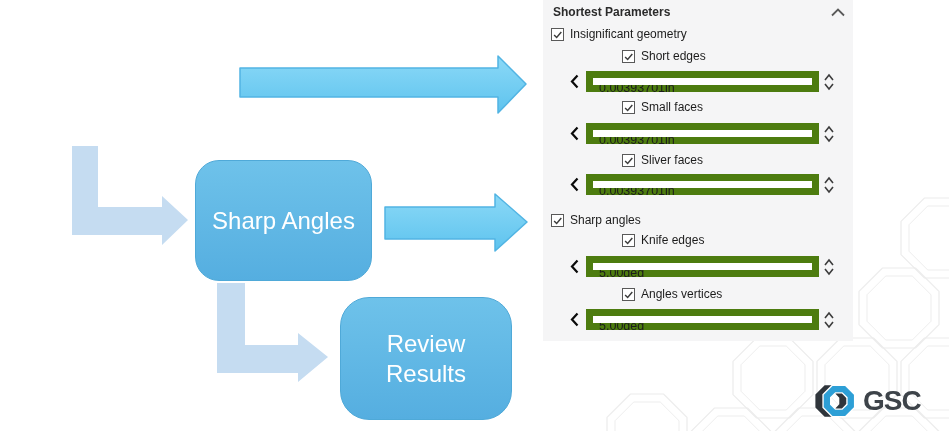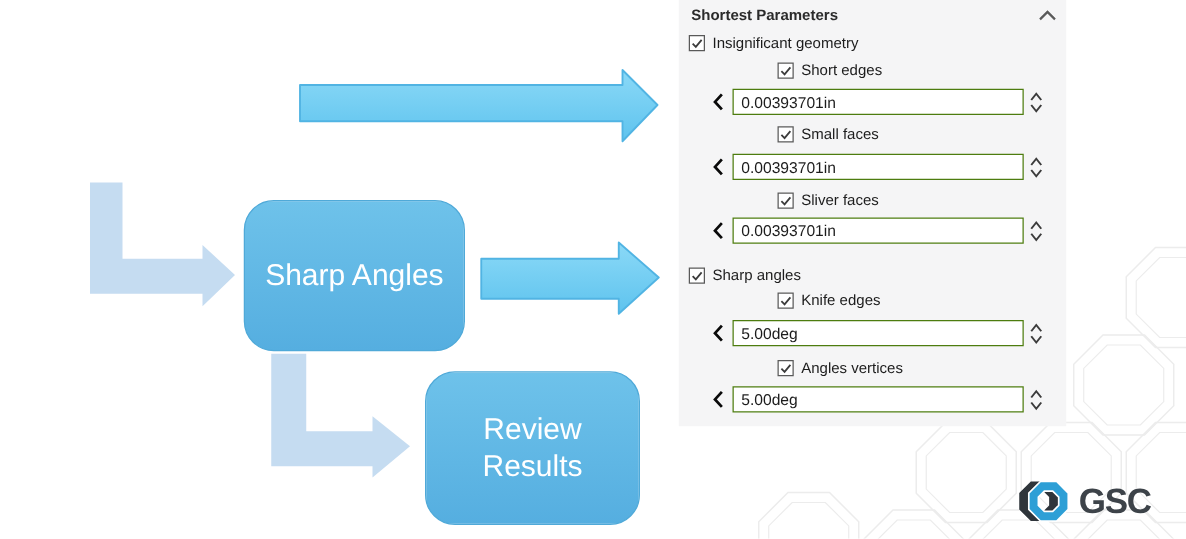--- a/index.html
+++ b/index.html
@@ -23,21 +23,21 @@
   .cbrow{position:absolute;display:flex;align-items:center;height:14px;}
   .cbrow.lvl1{left:8px;}
   .cbrow.lvl2{left:47px;margin-left:32px;}
   .cb{width:13px;height:13px;background:#fff;border:1px solid #595959;box-sizing:border-box;
       display:inline-flex;align-items:center;justify-content:center;}
   .cblabel{margin-left:6px;font-size:12px;color:#1c1c1c;white-space:nowrap;}
 
   .inrow{position:absolute;left:0;width:310px;height:22px;}
   .flyout{position:absolute;left:27px;top:3px;width:9px;height:15px;}
   .nbox{position:absolute;left:43px;top:0;width:233px;height:21px;box-sizing:border-box;
-        border:1px solid #4d7c0f;background:#fff;}
+        border:7px solid #4d7c0f;background:#fff;}
   .nbox input{width:100%;height:100%;border:0;outline:0;background:transparent;
         font-family:"Liberation Sans",sans-serif;font-size:12.5px;color:#1c1c1c;padding:0 0 0 6px;}
   .spin{position:absolute;left:280px;top:1px;width:12px;height:20px;cursor:pointer;}
 
   
   .logo{position:absolute;left:813px;top:378px;z-index:4;display:flex;align-items:center;}
   .logotext{font-size:28px;font-weight:bold;color:#3d4349;letter-spacing:-1px;margin-left:6px;}
 </style>
 </head>
 <body>
@@ -79,21 +79,21 @@
     </defs>
     <polygon points="72,146 98,146 98,207 162,207 162,196 188,220 162,245 162,235 72,235" fill="var(--elbow-fill)"></polygon>
     <polygon points="217,283 245,283 245,345 298,345 298,333 328,357 298,382 298,373 217,373" fill="var(--elbow-fill)"></polygon>
     <polygon points="240,68 498,68 498,56 526,84 498,113 498,97 240,97" fill="url(#agrad)" stroke="var(--arrow-border)" stroke-width="1.5" stroke-linejoin="round"></polygon>
     <polygon points="385,207 495,207 495,194 527,222 495,251 495,239 385,239" fill="url(#agrad)" stroke="var(--arrow-border)" stroke-width="1.5" stroke-linejoin="round"></polygon>
   </svg>
 
   <div class="fbox" style="left:195px;top:160px;width:175px;height:119px;">
     <span class="boxlabel">Sharp Angles</span>
   </div>
-  <div class="fbox" style="left:340px;top:297px;width:170px;height:121px;">
+  <div class="fbox" style="left:340px;top:297px;width:170px;height:121px;border-radius:29px;">
     <span class="boxlabel">Review
 Results</span>
   </div>
 
   <div class="panel">
     <div class="phead">Shortest Parameters</div>
     <svg class="pcollapse" viewBox="0 0 14 9">
       <polyline points="1,7.5 7,1.5 13,7.5" fill="none" stroke="#5a5a5a" stroke-width="1.8"></polyline>
     </svg>
 

